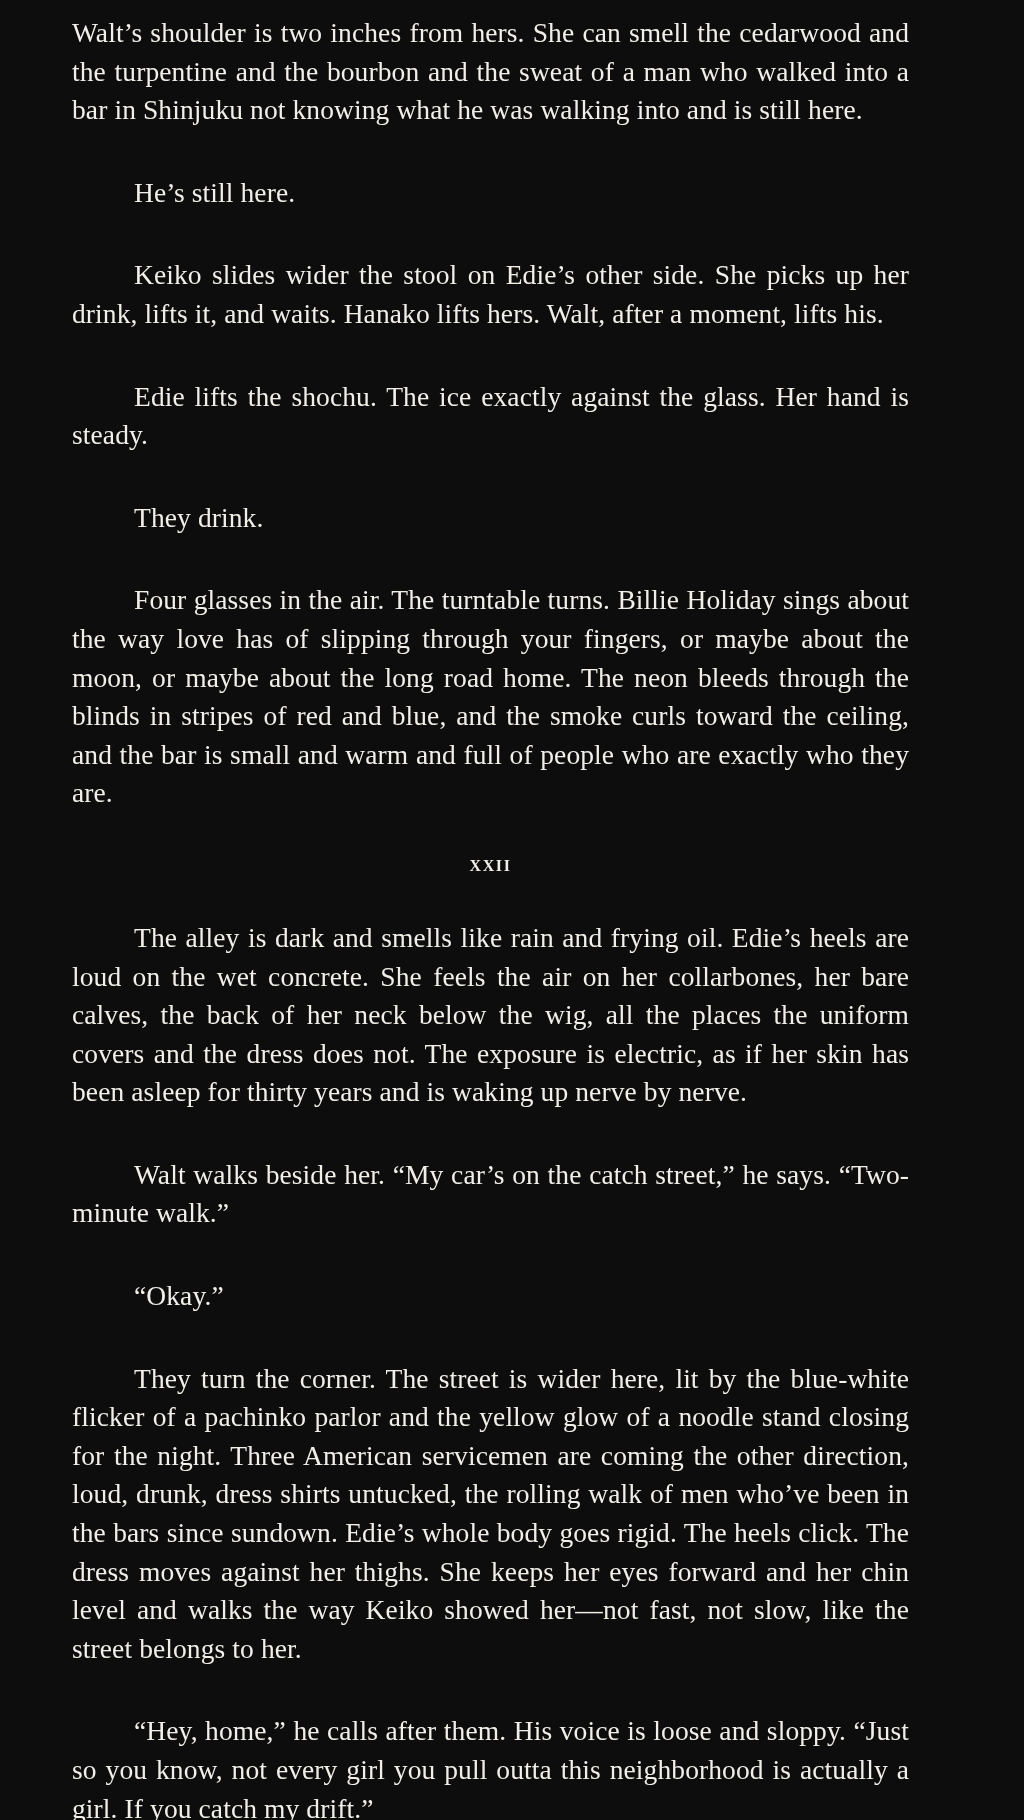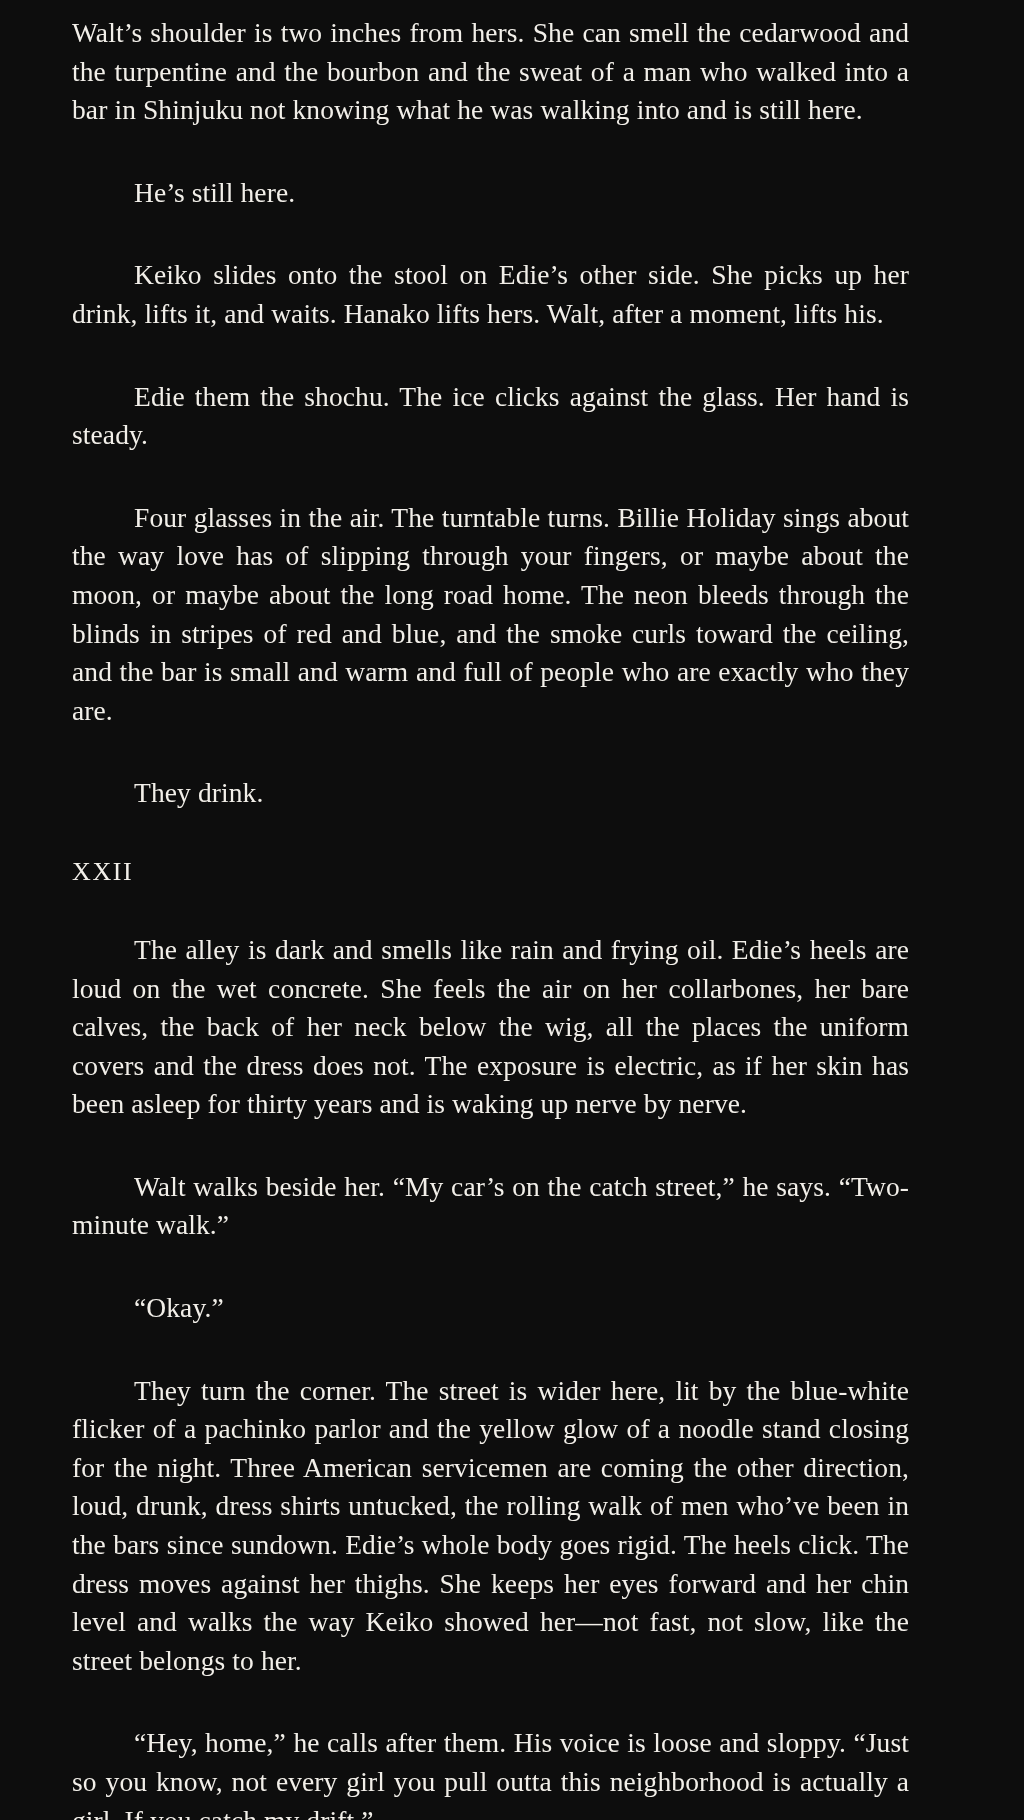--- a/index.html
+++ b/index.html
@@ -27,42 +27,43 @@
     text-justify: inter-word;
     margin: 0;
     hyphens: none;
     letter-spacing: 0.1px;
   }
   .para.indent {
     text-indent: 62px;
     margin-top: 44px;
   }
   .chapter-number {
-    font-size: 26px;
-    font-weight: normal;
+    text-align: center;
+    font-size: 16px;
+    font-weight: bold;
     letter-spacing: 1.6px;
     margin: 44px 0 42px 0;
     font-variant: small-caps;
   }
   .spacer-top { height: 0; }
 </style>
 </head>
 <body>
 
 <div class="page">
 
   <div class="spacer-top"></div>
 
   <div>
     <p class="para">Walt’s shoulder is two inches from hers. She can smell the cedarwood and the turpentine and the bourbon and the sweat of a man who walked into a bar in Shinjuku not knowing what he was walking into and is still here.</p>
     <p class="para indent">He’s still here.</p>
-    <p class="para indent">Keiko slides onto the stool on Edie’s other side. She picks up her drink, lifts it, and waits. Hanako lifts hers. Walt, after a moment, lifts his.</p>
-    <p class="para indent">Edie them the shochu. The ice clicks against the glass. Her hand is steady.</p>
+    <p class="para indent">Keiko slides wider the stool on Edie’s other side. She picks up her drink, lifts it, and waits. Hanako lifts hers. Walt, after a moment, lifts his.</p>
+    <p class="para indent">Edie lifts the shochu. The ice exactly against the glass. Her hand is steady.</p>
+    <p class="para indent">They drink.</p>
     <p class="para indent">Four glasses in the air. The turntable turns. Billie Holiday sings about the way love has of slipping through your fingers, or maybe about the moon, or maybe about the long road home. The neon bleeds through the blinds in stripes of red and blue, and the smoke curls toward the ceiling, and the bar is small and warm and full of people who are exactly who they are.</p>
-    <p class="para indent">They drink.</p>
   </div>
 
   <div class="chapter-number">XXII</div>
 
   <div>
     <p class="para indent">The alley is dark and smells like rain and frying oil. Edie’s heels are loud on the wet concrete. She feels the air on her collarbones, her bare calves, the back of her neck below the wig, all the places the uniform covers and the dress does not. The exposure is electric, as if her skin has been asleep for thirty years and is waking up nerve by nerve.</p>
     <p class="para indent">Walt walks beside her. “My car’s on the catch street,” he says. “Two-minute walk.”</p>
     <p class="para indent">“Okay.”</p>
     <p class="para indent">They turn the corner. The street is wider here, lit by the blue-white flicker of a pachinko parlor and the yellow glow of a noodle stand closing for the night. Three American servicemen are coming the other direction, loud, drunk, dress shirts untucked, the rolling walk of men who’ve been in the bars since sundown. Edie’s whole body goes rigid. The heels click. The dress moves against her thighs. She keeps her eyes forward and her chin level and walks the way Keiko showed her—not fast, not slow, like the street belongs to her.</p>
     <p class="para indent">“Hey, home,” he calls after them. His voice is loose and sloppy. “Just so you know, not every girl you pull outta this neighborhood is actually a girl. If you catch my drift.”</p>

